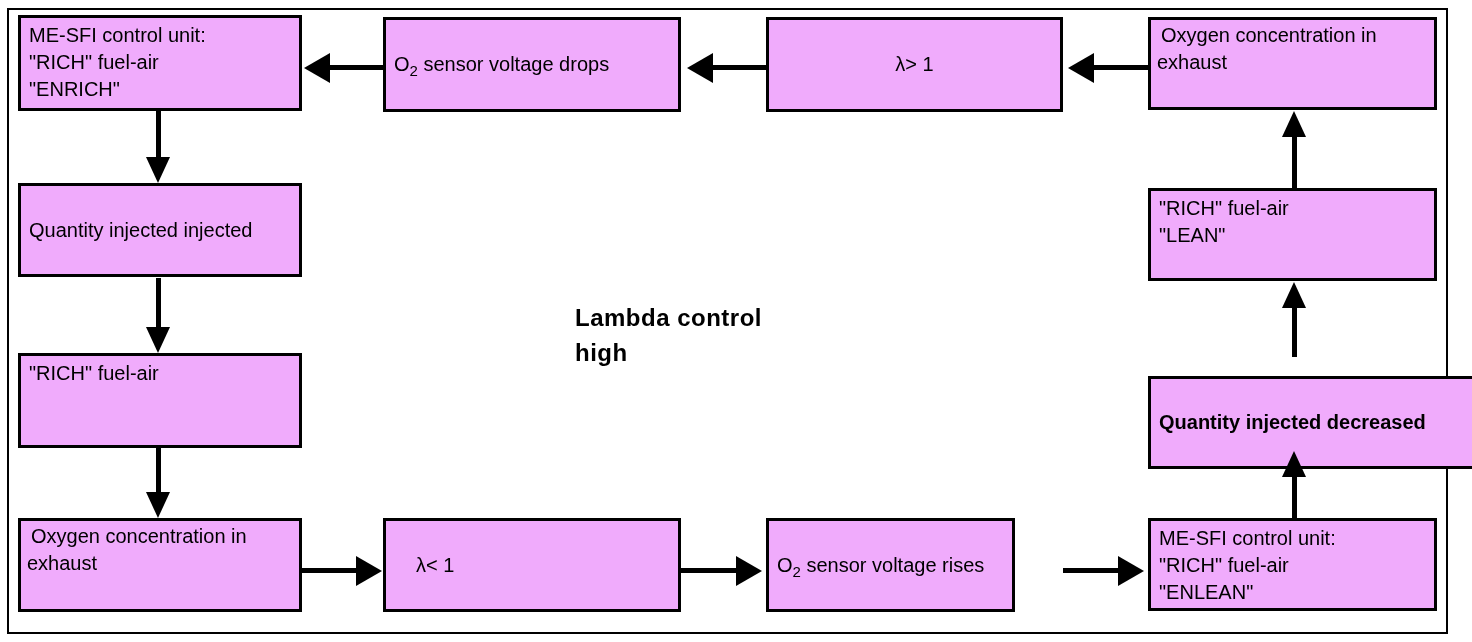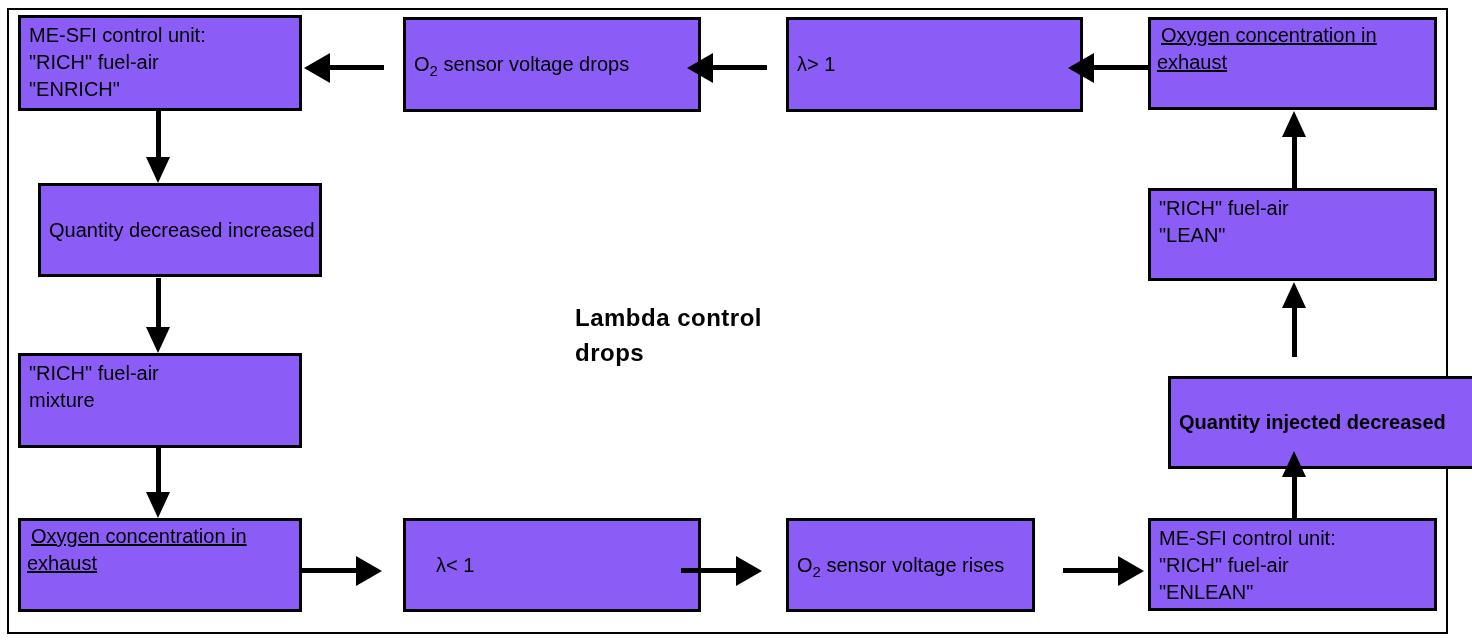--- a/index.html
+++ b/index.html
@@ -18,34 +18,33 @@
     left: 7px; top: 8px;
     width: 1441px; height: 626px;
     border: 2px solid #000;
     box-sizing: border-box;
     background: #ffffff;
   }
   .node {
     position: absolute;
     border: 3px solid #000;
     box-sizing: border-box;
-    background: #8b5cf6;
+    background: #f0abfc;
     font-size: 20px;
     line-height: 27px;
     white-space: nowrap;
     overflow: hidden;
   }
   .node.top-align { padding: 4px 8px 0 8px; }
-  .node.tight { padding: 2px 6px 0 6px; text-decoration: underline; }
+  .node.tight { padding: 2px 6px 0 6px; }
   .node.vcenter {
     display: flex;
     flex-direction: column;
     justify-content: center;
     padding: 0 8px;
-    margin-left: 20px;
   }
   .node sub {
     font-size: 15px;
     line-height: 0;
     vertical-align: -5px;
   }
   .title {
     position: absolute;
     left: 575px; top: 300px;
     font-size: 24px;
@@ -60,34 +59,34 @@
   .head-down  { border-left: 12px solid transparent; border-right: 12px solid transparent; border-top: 26px solid #000; }
   .head-up    { border-left: 12px solid transparent; border-right: 12px solid transparent; border-bottom: 26px solid #000; }
 </style>
 </head>
 <body>
 
 <div class="frame"></div>
 
 <div class="title">
   <div>Lambda control</div>
-  <div>drops</div>
+  <div>high</div>
 </div>
 
 <div class="node top-align" style="left:18px; top:15px; width:284px; height:96px;">
   <div>ME-SFI control unit:</div>
   <div>"RICH" fuel-air</div>
   <div>"ENRICH"</div>
 </div>
 
 <div class="node vcenter" style="left:383px; top:17px; width:298px; height:95px;">
   <div><span>O</span><sub>2</sub><span> sensor voltage drops</span></div>
 </div>
 
-<div class="node vcenter" style="left:766px; top:17px; width:297px; height:95px;">
+<div class="node vcenter" style="left:766px; top:17px; width:297px; height:95px;align-items:center;">
   <div>λ&gt; 1</div>
 </div>
 
 <div class="node tight" style="left:1148px; top:17px; width:289px; height:93px;">
   <div style="padding-left:4px">Oxygen concentration in</div>
   <div>exhaust</div>
 </div>
 
 <div class="node top-align" style="left:1148px; top:188px; width:289px; height:93px;">
   <div>"RICH" fuel-air</div>
@@ -112,25 +111,24 @@
   <div>λ&lt; 1</div>
 </div>
 
 <div class="node tight" style="left:18px; top:518px; width:284px; height:94px;">
   <div style="padding-left:4px">Oxygen concentration in</div>
   <div>exhaust</div>
 </div>
 
 <div class="node top-align" style="left:18px; top:353px; width:284px; height:95px;">
   <div>"RICH" fuel-air</div>
-  <div>mixture</div>
 </div>
 
 <div class="node vcenter" style="left:18px; top:183px; width:284px; height:94px;">
-  <div>Quantity decreased increased</div>
+  <div>Quantity injected injected</div>
 </div>
 
 <div>
   <div class="stem" style="left:328px; top:65px; width:56px; height:5px;"></div>
   <div class="head head-left" style="left:304px; top:53px;"></div>
 </div>
 <div>
   <div class="stem" style="left:711px; top:65px; width:56px; height:5px;"></div>
   <div class="head head-left" style="left:687px; top:53px;"></div>
 </div>

